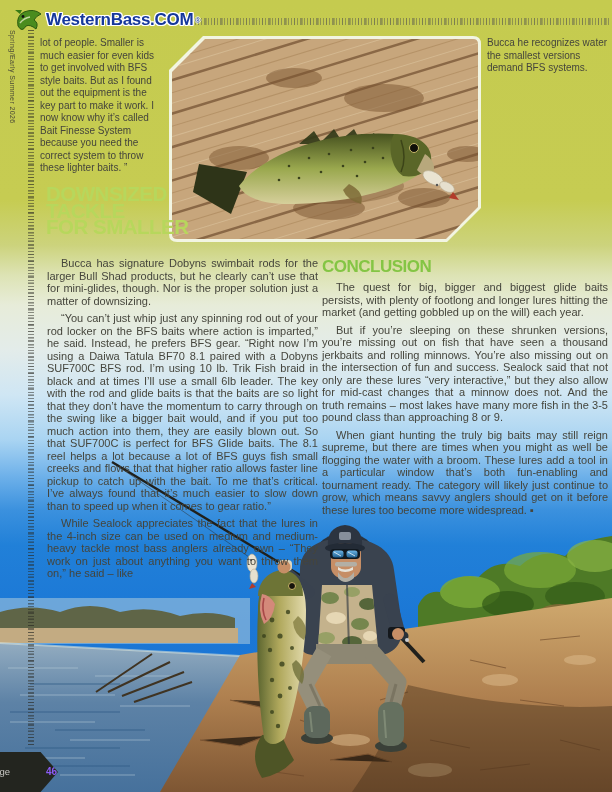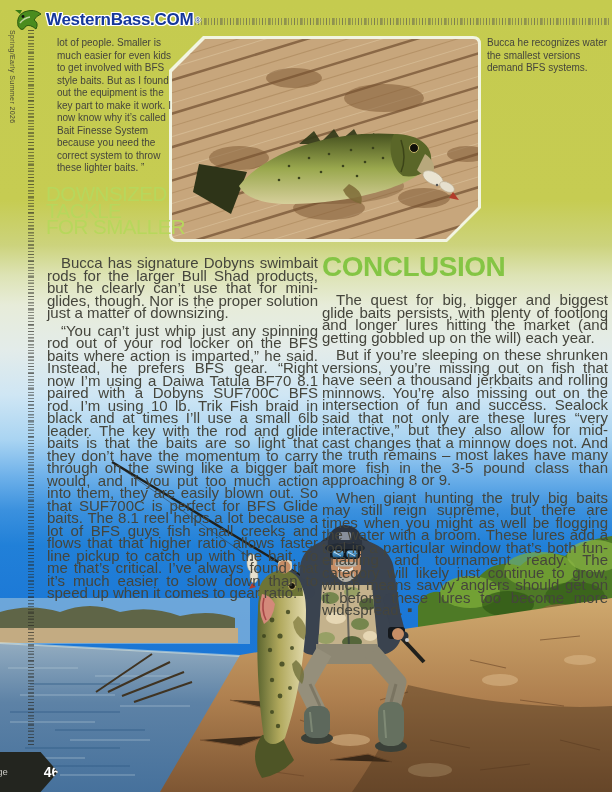--- a/index.html
+++ b/index.html
@@ -26,37 +26,37 @@
       repeating-linear-gradient(90deg,rgba(90,90,78,.5) 0 1.2px,transparent 1.2px 3.2px),
       repeating-linear-gradient(90deg,rgba(90,90,78,.35) 0 1px,transparent 1px 8px);}
   .vticks{position:absolute;left:28px;top:30px;width:6px;height:716px;z-index:4;
     background-image:
       repeating-linear-gradient(180deg,rgba(40,40,34,.5) 0 1.2px,transparent 1.2px 3.2px),
       repeating-linear-gradient(180deg,rgba(40,40,34,.3) 0 1px,transparent 1px 7px);}
   .issue{position:absolute;left:9px;top:30px;z-index:4;writing-mode:vertical-rl;
     font-size:7px;letter-spacing:.4px;color:#4a4a36;}
   
   .txt{position:absolute;z-index:4;}
-  .txt p{margin:0 0 5px;font-size:15px;line-height:12.5px;color:#45453c;}
+  .txt p{margin:0 0 5px;font-size:11px;line-height:12.5px;color:#45453c;}
   .narrow p{text-align:left;font-size:10px;}
   .wide p{text-align:justify;}
   .indent{text-indent:14px;}
-  .col1{left:57px;top:37px;width:119px;}
+  .col1{left:40px;top:37px;width:119px;}
   .col3{left:487px;top:37px;width:121px;}
   .wideL{left:47px;top:257px;width:271px;}
   .wideR{left:322px;top:254px;width:286px;}
   .h-down{position:absolute;left:46px;top:186px;z-index:4;
-    font-weight:normal;font-size:20.5px;line-height:16.5px;letter-spacing:-.5px;color:#b7d75c;}
-  .h-conc{font-weight:bold;font-size:28px;letter-spacing:-.5px;color:#84c544;margin:3px 0 17px;line-height:20px;}
+    font-weight:bold;font-size:20.5px;line-height:16.5px;letter-spacing:-.5px;color:#b7d75c;}
+  .h-conc{font-weight:bold;font-size:17px;letter-spacing:-.5px;color:#84c544;margin:3px 0 4px;line-height:20px;}
   
   .badge{position:absolute;left:0;top:752px;width:58px;height:40px;z-index:6;background:#23251f;
     clip-path:polygon(0 0,70% 0,100% 50%,70% 100%,0 100%);
     display:flex;flex-direction:row;align-items:center;justify-content:center;padding-right:12px;box-sizing:border-box;gap:36px;}
   .badge .lbl{font-size:9.5px;color:#c9c9c4;line-height:10px;}
-  .badge .num{font-size:14px;font-weight:800;color:#ffffff;line-height:14px;}
+  .badge .num{font-size:10px;font-weight:800;color:#8b5cf6;line-height:14px;}
 </style>
 </head>
 <body>
 
 <div class="page">
 
   <svg class="scene" width="612" height="792" viewBox="0 0 612 792">
     <defs>
       <linearGradient id="waterG" x1="0" y1="0" x2="0" y2="1">
         <stop offset="0" stop-color="#93acc0"></stop>
@@ -381,20 +381,21 @@
     <div>FOR SMALLER</div>
   </div>
 
   <div class="txt narrow col3 bodytext">
     <p>Bucca he recognizes water the smallest versions demand BFS systems.</p>
   </div>
 
   <div class="txt wide wideL bodytext">
     <p class="indent">Bucca has signature Dobyns swimbait rods for the larger Bull Shad products, but he clearly can’t use that for mini-glides, though. Nor is the proper solution just a matter of downsizing.</p>
     <p class="indent">“You can’t just whip just any spinning rod out of your rod locker on the BFS baits where action is imparted,” he said. Instead, he prefers BFS gear. “Right now I’m using a Daiwa Tatula BF70 8.1 paired with a Dobyns SUF700C BFS rod. I’m using 10 lb. Trik Fish braid in black and at times I’ll use a small 6lb leader. The key with the rod and glide baits is that the baits are so light that they don’t have the momentum to carry through on the swing like a bigger bait would, and if you put too much action into them, they are easily blown out. So that SUF700C is perfect for BFS Glide baits. The 8.1 reel helps a lot because a lot of BFS guys fish small creeks and flows that that higher ratio allows faster line pickup to catch up with the bait. To me that’s critical. I’ve always found that it’s much easier to slow down than to speed up when it comes to gear ratio.”</p>
+    <p class="indent">While Sealock appreciates the fact that the lures in the 4-inch size can be used on medium and medium-heavy tackle most bass anglers already own – “They work on just about anything you want to throw them on,” he said – like</p>
   </div>
 
   <div class="txt wide wideR bodytext">
     <div class="h-conc">CONCLUSION</div>
     <p class="indent">The quest for big, bigger and biggest glide baits persists, with plenty of footlong and longer lures hitting the market (and getting gobbled up on the will) each year.</p>
     <p class="indent">But if you’re sleeping on these shrunken versions, you’re missing out on fish that have seen a thousand jerkbaits and rolling minnows. You’re also missing out on the intersection of fun and success. Sealock said that not only are these lures “very interactive,” but they also allow for mid-cast changes that a minnow does not. And the truth remains – most lakes have many more fish in the 3-5 pound class than approaching 8 or 9.</p>
     <p class="indent">When giant hunting the truly big baits may still reign supreme, but there are times when you might as well be flogging the water with a broom. These lures add a tool in a particular window that’s both fun-enabling and tournament ready. The category will likely just continue to grow, which means savvy anglers should get on it before these lures too become more widespread.  ▪</p>
   </div>
 
   <div class="badge">

